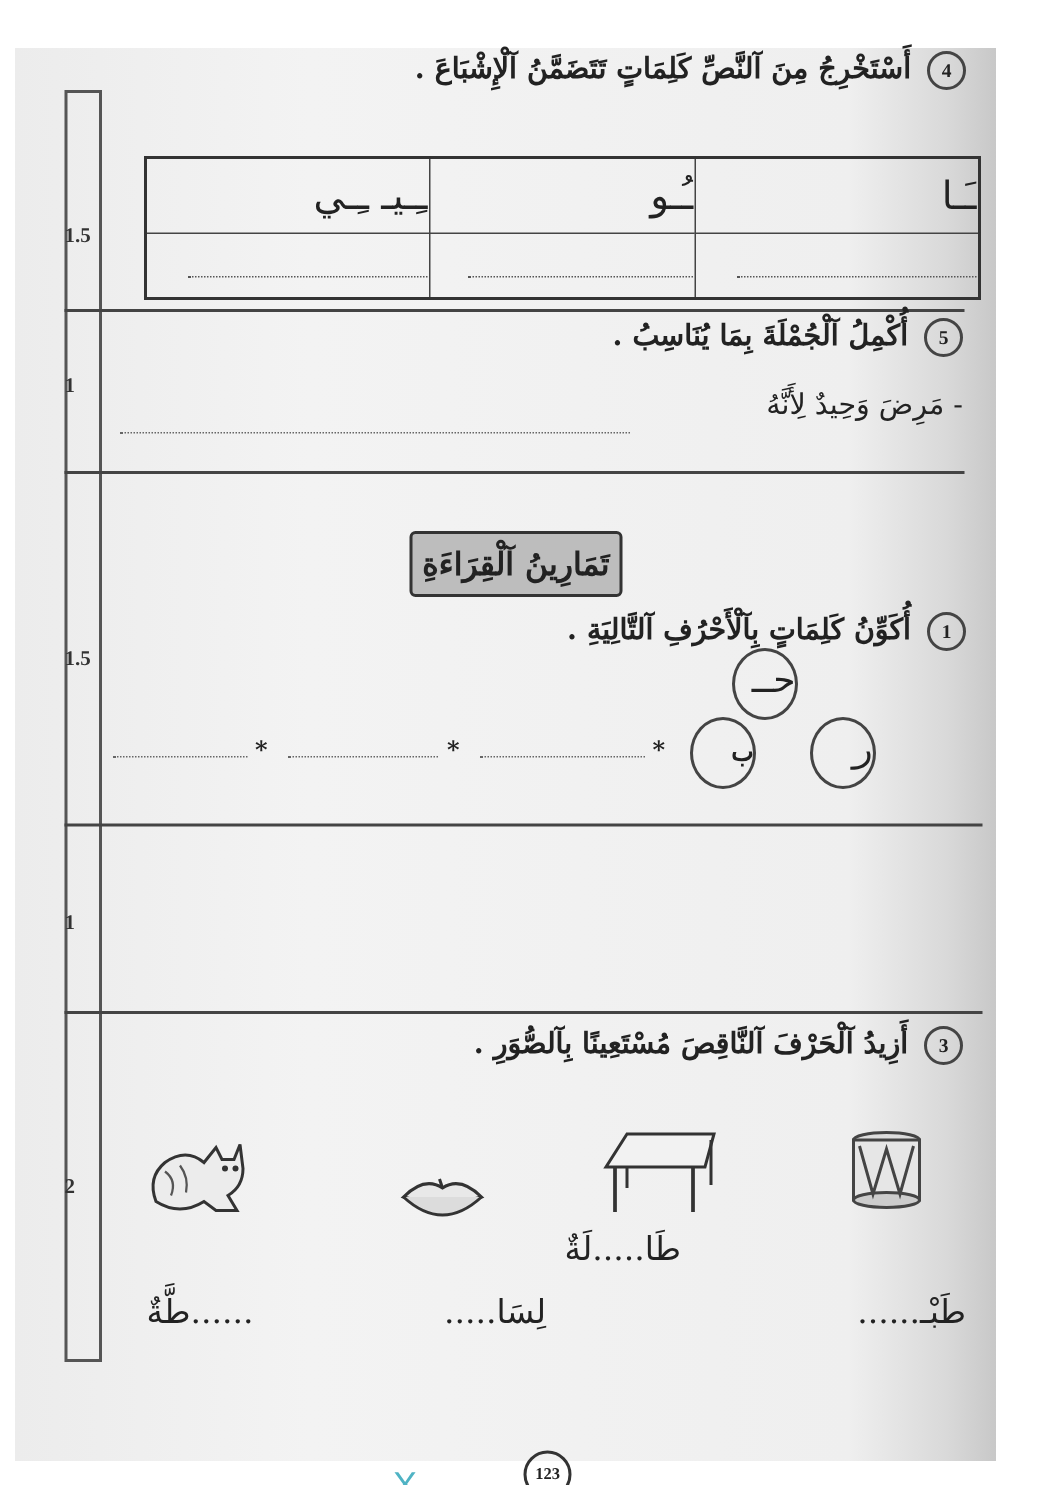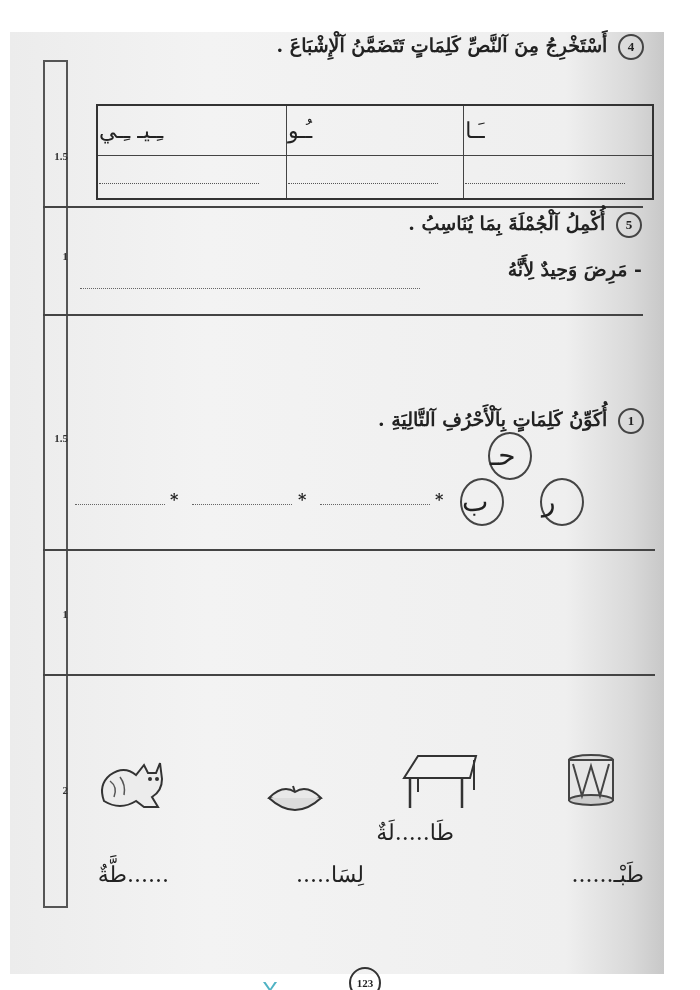--- a/index.html
+++ b/index.html
@@ -2,39 +2,39 @@
 <html><head>
   <meta charset="utf-8">
   <style>
     html, body { margin:0; padding:0; }
     body { width:700px; height:990px; background:#ffffff; position:relative; overflow:hidden;
       font-family:"DejaVu Serif", serif; color:#222; }
     .page { position:absolute; left:10px; top:32px; width:654px; height:942px;
       background:linear-gradient(90deg,#ececec 0%,#f3f3f3 30%,#efefef 85%,#d9d9d9 95%,#c8c8c8 100%); }
     .score-col { position:absolute; left:33px; top:28px; width:25px; height:848px;
       border:2px solid #555; border-top-width:2px; box-sizing:border-box; }
-    .score { position:absolute; left:33px; width:25px; text-align:right; font-size:11px; font-weight:bold; color:#333;
+    .score { position:absolute; left:33px; width:25px; text-align:left; font-size:14px; font-weight:bold; color:#333;
       font-family:"Liberation Serif", serif; }
     .hline { position:absolute; left:33px; height:2px; background:#444; }
     .rtl { direction:rtl; unicode-bidi:embed; }
     .q-title { position:absolute; font-size:19px; font-weight:bold; white-space:nowrap;margin-left:20px; }
     .qnum { display:inline-block; width:22px; height:22px; border:2px solid #444; border-radius:50%;
       text-align:center; line-height:22px; font-size:13px; font-family:"Liberation Serif", serif; margin-left:4px;
       vertical-align:middle; }
     table.tbl { position:absolute; left:86px; top:72px; width:558px; height:96px; border-collapse:collapse;
       border:2px solid #333; border-radius:4px; }
-    table.tbl td { border:1.5px solid #444; text-align:left; font-size:22px; }
+    table.tbl td { border:1.5px solid #444; text-align:right; font-size:26px; }
     .dots { border-bottom:1.5px dotted #555; display:inline-block; }
     .sec-title { position:absolute; left:263px; top:322px; width:138px; height:40px; background:#bdbdbd;
       border:2px solid #333; border-radius:4px; text-align:center; font-size:21px; font-weight:bold; line-height:40px; }
     .circle { position:absolute; width:40px; height:44px; border:2px solid #444; border-radius:50%;
-      text-align:left; line-height:44px; font-size:28px; }
+      text-align:right; line-height:44px; font-size:24px;font-family:Liberation Mono, monospace; }
     .star { position:absolute; font-size:16px; font-weight:bold; }
     .dotline { position:absolute; border-bottom:1.5px dotted #666; height:0; }
-    .word-line { position:absolute; font-size:19px; font-weight:bold; white-space:nowrap; }
+    .word-line { position:absolute; font-size:19px; font-weight:normal; white-space:nowrap; }
     .pic { position:absolute; }
     .fill { position:absolute; font-size:22px; white-space:nowrap; }
     .pagenum { position:absolute; left:339px; top:935px; width:28px; height:28px; border:2px solid #333;
       border-radius:50%; text-align:center; line-height:28px; font-size:11px; font-weight:bold;
       font-family:"Liberation Serif", serif; }
     .mark { position:absolute; left:252px; top:945px; color:#4fb3c4; font-size:24px; font-family:"Liberation Sans", sans-serif; }
   </style>
 </head>
 <body>
 
@@ -71,36 +71,41 @@
   </tbody>
     </table>
 
   <div class="q-title rtl" style="right:22px; top:180px">
     <span class="qnum">5</span>
     <span>أُكْمِلُ آلْجُمْلَةَ بِمَا يُنَاسِبُ .</span>
   </div>
   <div class="word-line rtl" style="right:22px; top:226px">- مَرِضَ وَحِيدٌ لِأَنَّهُ</div>
   <div class="dotline" style="left:70px; top:256px; width:340px"></div>
 
+  <div class="sec-title rtl">تَمَارِينُ آلْقِرَاءَةِ</div>
 
   <div class="q-title rtl" style="right:20px; top:376px">
     <span class="qnum">1</span>
     <span>أُكَوِّنُ كَلِمَاتٍ بِآلْأَحْرُفِ آلتَّالِيَةِ .</span>
   </div>
   <div class="circle" style="left:478px; top:400px">حـ</div>
   <div class="circle" style="left:530px; top:446px">ر</div>
   <div class="circle" style="left:450px; top:446px">ب</div>
   <div class="dotline" style="left:65px; top:472px; width:90px"></div>
   <div class="star" style="left:160px; top:458px">*</div>
   <div class="dotline" style="left:182px; top:472px; width:100px"></div>
   <div class="star" style="left:288px; top:458px">*</div>
   <div class="dotline" style="left:310px; top:472px; width:110px"></div>
   <div class="star" style="left:425px; top:458px">*</div>
 
 
+  <div class="q-title rtl" style="right:22px; top:652px">
+    <span class="qnum">3</span>
+    <span>أَزِيدُ آلْحَرْفَ آلنَّاقِصَ مُسْتَعِينًا بِآلصُّوَرِ .</span>
+  </div>
 
   <svg class="pic" style="left:555px; top:720px" width="52" height="56" viewBox="0 0 52 56">
     <ellipse cx="26" cy="8" rx="22" ry="5" fill="#ddd" stroke="#444" stroke-width="2"></ellipse>
     <rect x="4" y="8" width="44" height="40" fill="#e6e6e6" stroke="#444" stroke-width="2"></rect>
     <ellipse cx="26" cy="48" rx="22" ry="5" fill="#ccc" stroke="#444" stroke-width="2"></ellipse>
     <polyline points="8,12 17,44 26,14 35,44 44,12" fill="none" stroke="#444" stroke-width="2"></polyline>
   </svg>
   <svg class="pic" style="left:390px; top:720px" width="80" height="60" viewBox="0 0 80 60">
     <polygon points="18,4 76,4 70,26 4,26" fill="#f2f2f2" stroke="#333" stroke-width="2"></polygon>
     <line x1="10" y1="26" x2="10" y2="56" stroke="#333" stroke-width="2.5"></line>

